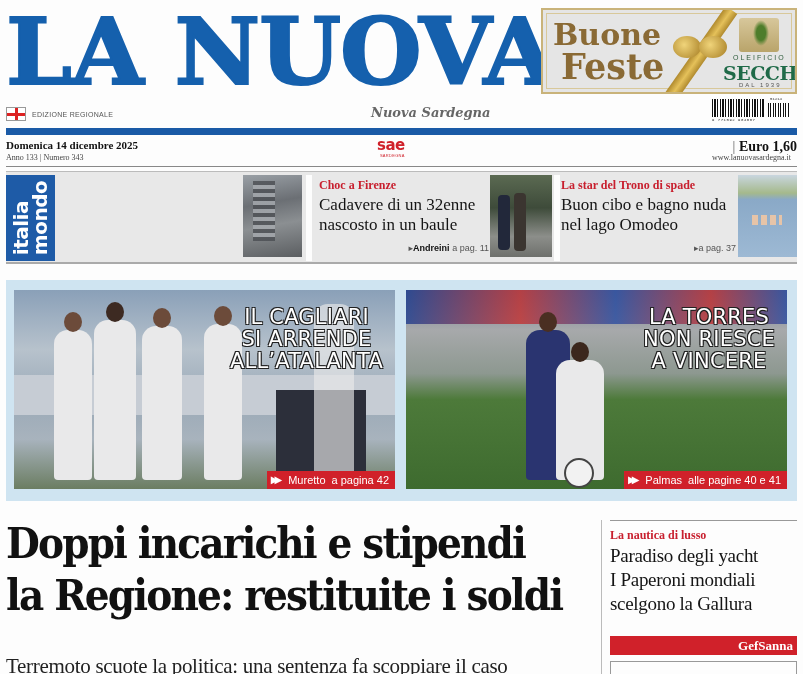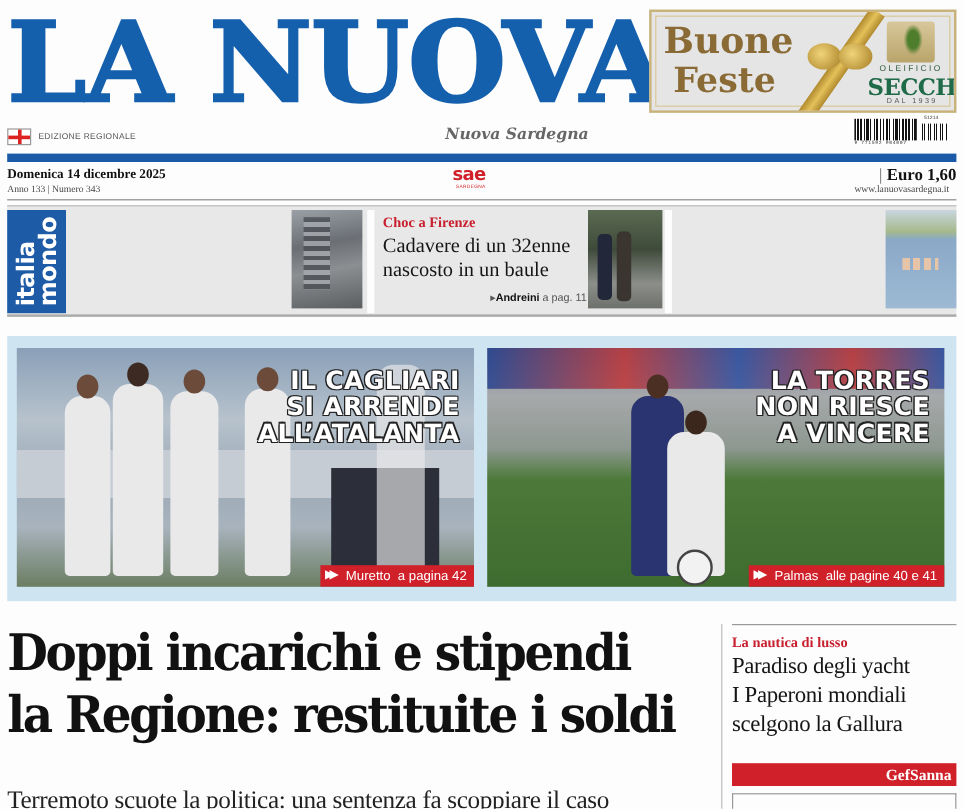--- a/index.html
+++ b/index.html
@@ -18,21 +18,21 @@
       position: absolute; left: 541px; top: 8px; width: 256px; height: 86px;
       border: 2px solid #c9b37a; background: #e5e5e5; overflow: hidden;
     }
     .ad-box .inner { position: absolute; inset: 3px; border: 1px solid #d8c89a; }
     .ad-buone {
       position: absolute; left: 10px; top: 10px; font-family: "DejaVu Serif", serif;
       font-size: 30px; line-height: 30px; color: #8a6a35; font-weight: bold;
     }
     .ad-feste {
       position: absolute; left: 18px; top: 42px; font-family: "DejaVu Serif", serif;
-      font-size: 29px; line-height: 30px; color: #8a6a35; font-weight: bold;
+      font-size: 35px; line-height: 30px; color: #8a6a35; font-weight: bold;
     }
     .ad-ribbon-v { position: absolute; left: 150px; top: -10px; width: 14px; height: 110px; background: linear-gradient(90deg,#b08a2e,#e5c15a,#b08a2e); transform: rotate(35deg); }
     .ad-bow { position: absolute; left: 130px; top: 20px; width: 56px; height: 40px; }
     .ad-bow span { position: absolute; width: 28px; height: 22px; background: radial-gradient(circle at 40% 40%, #f0d47a, #a57c22); border-radius: 50% 50% 50% 50%; }
     .ad-secchi-olive { position: absolute; left: 196px; top: 8px; width: 40px; height: 34px; background: linear-gradient(180deg, #d7c79b, #b9a46a); border-radius: 3px; }
     .ad-secchi-olive::after { content:""; position:absolute; left:14px; top:2px; width:16px; height:26px; background: radial-gradient(ellipse at center, #4e7d2b 40%, transparent 70%); }
     .ad-oleificio { position: absolute; left: 190px; top: 44px; font-size: 7px; letter-spacing: 2px; color: #2e5b3c; font-family: "Liberation Sans", sans-serif; }
     .ad-secchi { position: absolute; left: 180px; top: 52px; font-size: 19px; color: #1f6a48; font-family: "DejaVu Serif", serif; font-weight: bold; letter-spacing: -0.5px; }
     .ad-dal { position: absolute; left: 196px; top: 72px; font-size: 6px; letter-spacing: 2px; color: #555; font-family: "Liberation Sans", sans-serif; }
 
@@ -88,21 +88,21 @@
     
     .sport-frame { position: absolute; left: 6px; top: 280px; width: 791px; height: 221px; background: #cfe4f1; }
     .photo { position: absolute; top: 10px; height: 199px; overflow: hidden; }
     .photo-1 { left: 8px; width: 381px; background: linear-gradient(180deg, #8aa0b8 0%, #b7c2cc 30%, #9aa9b7 55%, #a8b3bd 75%, #6b7d62 100%); }
     .photo-2 { left: 400px; width: 381px; background: linear-gradient(180deg, #6d7c95 0%, #a7a9ab 20%, #8d9890 42%, #4d7a3a 55%, #3e6b2f 100%); }
     .photo-1 .board { position: absolute; left: 0; top: 85px; width: 100%; height: 40px; background: #c6ccd4; }
     .photo-1 .mb { position: absolute; left: 262px; top: 100px; width: 90px; height: 90px; background: #2c2f3a; }
     .player { position: absolute; background: #e9e9ea; border-radius: 14px 14px 4px 4px; }
     .player .hd { position: absolute; left: 50%; top: -18px; width: 18px; height: 20px; margin-left: -9px; border-radius: 50%; background: #6c4b3a; }
     .banner-1 .stripe { position:absolute; left:0; top:0; width:100%; height:34px; background: linear-gradient(90deg,#1f3e8f,#c43131 30%,#2b4da1 55%,#c43131 80%,#2b4da1); opacity:.8; }
-    .headline-over { position: absolute; right: 12px; top: 16px; text-align: right; font-family: "DejaVu Sans", sans-serif; font-weight: bold; font-size: 21px; line-height: 22px; color: #fff; text-shadow: 1px 1px 0 #222, -1px -1px 0 #222, 1px -1px 0 #222, -1px 1px 0 #222; letter-spacing: 0.2px; }
+    .headline-over { position: absolute; right: 12px; top: 16px; text-align: center; font-family: "DejaVu Sans", sans-serif; font-weight: normal; font-size: 21px; line-height: 22px; color: #fff; text-shadow: 1px 1px 0 #222, -1px -1px 0 #222, 1px -1px 0 #222, -1px 1px 0 #222; letter-spacing: 0.2px; }
     .ref-tag { position: absolute; bottom: 0; right: 0; height: 18px; background: #d0212a; color: #fff; font-family: "Liberation Sans", sans-serif; font-size: 11px; line-height: 18px; padding: 0 6px 0 4px; display: flex; align-items: center; gap: 6px; }
     .ref-tag .arrow { font-size: 10px; letter-spacing: -4px; padding-right: 4px; }
 
     
     .main-head { position: absolute; left: 6px; top: 518px; width: 595px; font-family: "DejaVu Serif", serif; font-weight: bold; font-size: 42px; line-height: 52px; color: #111; letter-spacing: -2px; transform: scaleX(0.93); transform-origin: left top; white-space: nowrap; }
     .main-sub { position: absolute; left: 6px; top: 654px; font-size: 21px; line-height: 24px; color: #222; white-space: nowrap; letter-spacing: -0.3px; }
     .col-divider { position: absolute; left: 601px; top: 520px; width: 1px; height: 154px; background: #bbb; }
 
     
     .side { position: absolute; left: 610px; top: 520px; width: 187px; }
@@ -171,20 +171,28 @@
     <div class="kicker">Choc a Firenze</div>
     <div class="head">
       <div>Cadavere di un 32enne</div>
       <div>nascosto in un baule</div>
     </div>
     <div class="ref" style="right:0;">▸<b>Andreini</b> <span>a pag. 11</span></div>
   </div>
   <div class="thumb thumb-2"></div>
   <div class="strip-sep" style="left:548px;"></div>
 
+  <div class="story story-3">
+    <div class="kicker">La star del Trono di spade</div>
+    <div class="head">
+      <div>Buon cibo e bagno nuda</div>
+      <div>nel lago Omodeo</div>
+    </div>
+    <div class="ref" style="right:0;">▸<span>a pag. 37</span></div>
+  </div>
   <div class="thumb thumb-3"></div>
 </div>
 
 <div class="sport-frame">
   <div class="photo photo-1">
     <div class="board"></div>
     <div class="mb"></div>
     <div class="player" style="left:40px;top:40px;width:38px;height:150px;">
         <div class="hd"></div>
       </div>

